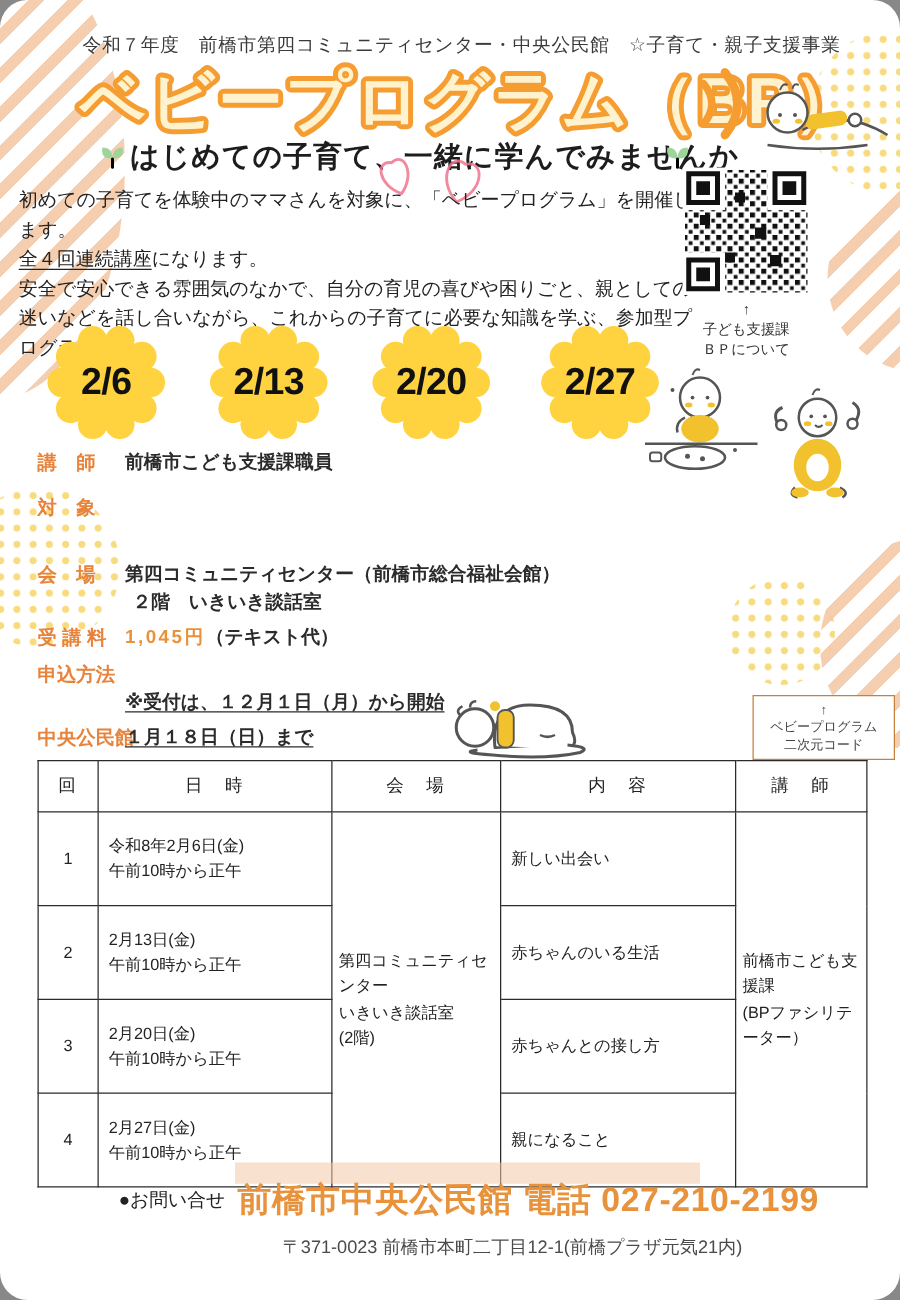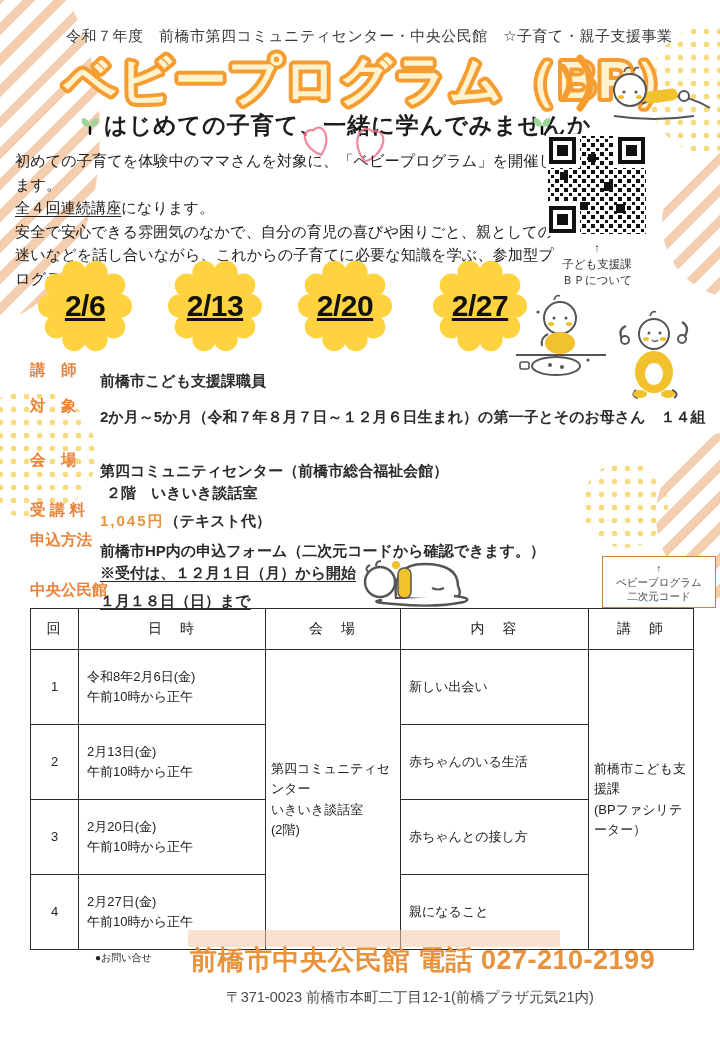--- a/index.html
+++ b/index.html
@@ -1,17 +1,17 @@
 <!DOCTYPE html>
 <html style="--accent: #e8833c; --phone-orange: #e8923c; --badge-yellow: #ffd23f; --stripe: #f3c9a6; --dots: #f6d35f; --sprout-green: #9fd49b; --heart-pink: #f0758f; --title-fill: #fff3cf; --title-stroke: #f59d30; --ink: #2b2b2b;"><head>
 <meta charset="utf-8">
 <style>
   html,body { margin:0; padding:0; background:#888; }
   body { font-family:"Liberation Sans","DejaVu Sans",sans-serif; }
-  #page { position:relative; width:720px; height:1040px; background:#fff; overflow:hidden; margin:0 auto; color:var(--ink); }
+  #page { position:relative; width:720px; height:1040px; background:#fff; overflow:hidden; margin:0 auto; color:var(--ink);border-radius:22px; }
   .abs { position:absolute; }
 
   
   .stripes { border-radius:50%; background:repeating-linear-gradient(135deg, var(--stripe) 0 9px, rgba(255,255,255,0) 9px 22px); opacity:.9; }
   .dots { border-radius:50%; background-image:radial-gradient(var(--dots) 2.6px, rgba(255,255,255,0) 3.2px); background-size:13px 13px; opacity:.8; }
 
   .header-line { left:66px; top:27px; font-size:15px; color:#3a3a3a; letter-spacing:.5px; white-space:nowrap; }
 
   #title-svg { left:56px; top:42px; }
   #title-text { fill:var(--title-fill); stroke:var(--title-stroke); stroke-width:8px; stroke-linejoin:round; paint-order:stroke fill;
@@ -27,40 +27,40 @@
 
   .intro { left:15px; top:149px; width:548px; font-size:15.2px; line-height:23.5px; color:#222; }
   .u { text-decoration:underline; text-underline-offset:3px; }
 
   .qr-svg { left:546px; top:134px; }
   .qr-label { left:521px; top:240px; width:152px; text-align:center; font-size:11.5px; line-height:1.4; color:#333; white-space:pre-line; }
 
   .badge { width:98px; height:98px; top:257px; display:flex; align-items:center; justify-content:center; }
   .badge svg { position:absolute; inset:0; }
   .badge-shape circle { fill:var(--badge-yellow); }
-  .badge-num { position:relative; font-size:30px; font-weight:bold; color:#111; letter-spacing:-.5px;text-decoration:underline; }
+  .badge-num { position:relative; font-size:30px; font-weight:bold; color:#111; letter-spacing:-.5px; }
 
   .info-label { font-size:15.5px; font-weight:bold; color:var(--accent); white-space:nowrap; }
-  .info-value { font-size:15px; font-weight:bold; color:#2b2b2b; white-space:nowrap;margin-top:12px; }
+  .info-value { font-size:15px; font-weight:bold; color:#2b2b2b; white-space:nowrap; }
   .fee-number { color:var(--phone-orange); letter-spacing:2px; }
 
   .qr-note { left:602px; top:556px; width:112px; height:50px; border:1.5px solid #c8803c; background:#fff;
              display:flex; align-items:center; justify-content:center; text-align:center;
              font-size:10.5px; line-height:1.35; color:#444; white-space:pre-line; }
 
   table.schedule { position:absolute; left:30px; top:608px; width:663px; border-collapse:collapse; table-layout:fixed; }
   table.schedule th, table.schedule td { border:1.6px solid #2b2b2b; color:#222; }
   table.schedule th { height:38px; font-size:14px; font-weight:normal; letter-spacing:2px; }
   table.schedule td { height:72px; vertical-align:middle; font-size:13px; line-height:1.55; }
   td.c-no { text-align:center; }
   td.c-dt, td.c-ct { padding-left:8px; white-space:pre-line; }
   td.c-merge { padding-left:5px; font-size:11.5px; line-height:1.6; white-space:pre-line; }
 
   .tape { left:188px; top:930px; width:372px; height:17px; background:var(--stripe); opacity:.55; }
-  .contact-label { left:95px; top:951px; font-size:10px; color:#222; }
+  .contact-label { left:95px; top:951px; font-size:15px; color:#222; }
   .contact-value { left:190px; top:942px; font-size:27px; font-weight:bold; color:var(--phone-orange); letter-spacing:.5px; }
   .address { left:200px; top:988px; width:420px; text-align:center; font-size:14.5px; color:#4a4a4a; }
 
   .doodle path, .doodle circle, .doodle ellipse { vector-effect:non-scaling-stroke; }
 </style>
 </head>
 <body>
 
 <div id="page">
 
@@ -225,34 +225,32 @@
     <ellipse cx="34" cy="33" rx="3" ry="2" fill="#f2c12e"></ellipse>
       <ellipse cx="51" cy="33" rx="3" ry="2" fill="#f2c12e"></ellipse>
     <path d="M40,34 q3,3 6,0" fill="none" stroke="#555" stroke-width="1.6"></path>
     <path d="M38,10 q2,-6 6,-4" fill="none" stroke="#555" stroke-width="1.6"></path>
   </svg>
 
   <div class="abs info-label" style="left:30px; top:360px;">講　師</div>
   <div class="abs info-value" style="left:100px; top:360px;">前橋市こども支援課職員</div>
 
   <div class="abs info-label" style="left:30px; top:396px;">対　象</div>
-  <div class="abs info-value" style="left:100px; top:396px;">2か月～5か月（令和７年８月７日～１２月６日生まれ）の第一子とそのお母さん　１４組</div>
 
   <div class="abs info-label" style="left:30px; top:450px;">会　場</div>
   <div class="abs info-value" style="left:100px; top:450px;text-align:right;">第四コミュニティセンター（前橋市総合福祉会館）</div>
   <div class="abs info-value" style="left:106px; top:472px;">２階　いきいき談話室</div>
 
   <div class="abs info-label" style="left:30px; top:500px;">受 講 料</div>
   <div class="abs info-value" style="left:100px; top:500px;">
     <span class="fee-number">1,045円</span><span>（テキスト代）</span>
   </div>
 
   <div class="abs info-label" style="left:30px; top:530px;">申込方法</div>
-  <div class="abs info-value" style="left:100px; top:530px;">前橋市HP内の申込フォーム（二次元コードから確認できます。）</div>
-  <div class="abs info-value u" style="left:100px; top:552px;font-family:Liberation Serif, serif;">※受付は、１２月１日（月）から開始</div>
+  <div class="abs info-value u" style="left:100px; top:552px;">※受付は、１２月１日（月）から開始</div>
 
   <div class="abs info-label" style="left:30px; top:580px;">中央公民館</div>
   <div class="abs info-value u" style="left:100px; top:580px;">１月１８日（日）まで</div>
 
   <svg class="abs doodle" style="left:346px; top:542px;" width="160" height="68">
     <path d="M50,56 Q46,22 78,22 Q112,22 112,44 Q118,56 104,58 Z" fill="#fff" stroke="#555" stroke-width="2.4" stroke-linejoin="round"></path>
     <path d="M36,58 Q20,60 48,62 Q90,66 118,60 Q128,56 108,54" fill="#fff" stroke="#555" stroke-width="2.4"></path>
     <circle cx="34" cy="40" r="15" fill="#fff" stroke="#555" stroke-width="2.4"></circle>
     <path d="M22,30 q-4,-4 2,-7 M30,24 q0,-5 5,-5" fill="none" stroke="#555" stroke-width="2"></path>
     <rect x="52" y="26" width="13" height="30" rx="6" fill="#f2c12e" stroke="#555" stroke-width="1.5"></rect>

